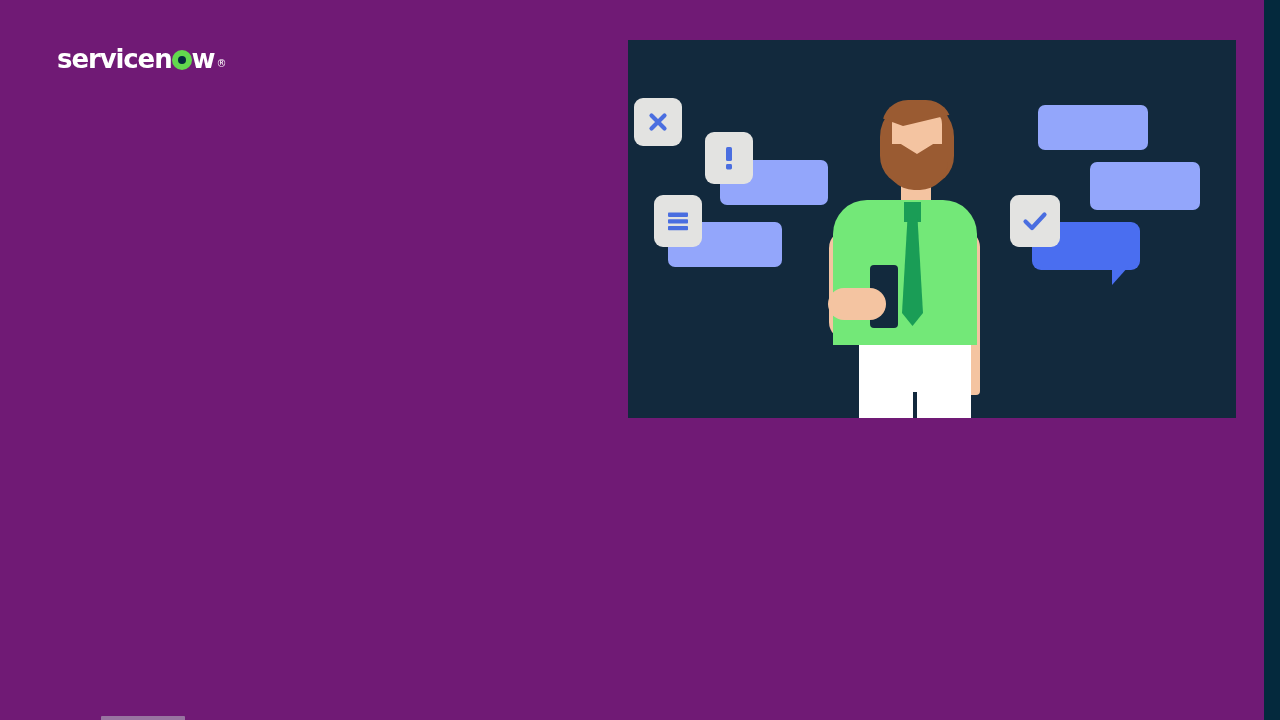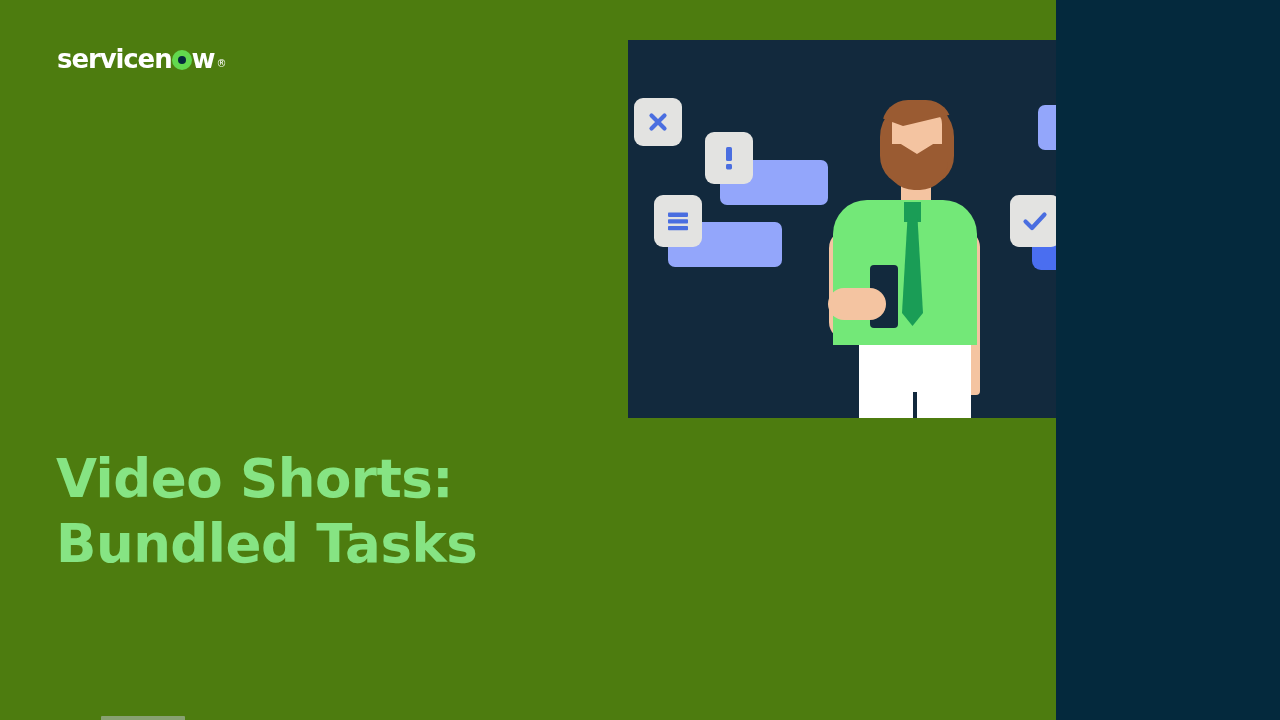--- a/index.html
+++ b/index.html
@@ -3,23 +3,23 @@
 <meta charset="utf-8">
 <title>Video Shorts: Bundled Tasks</title>
 <style>
   html, body {
     margin: 0;
     padding: 0;
     background: #04293d;
   }
   #slide {
     position: relative;
-    width: 1056px;
+    width: 1264px;
     height: 720px;
-    background: #4d7c0f;
+    background: #701a75;
     overflow: hidden;
     font-family: "Liberation Sans", sans-serif;
   }
 
   
   #logo {
     position: absolute;
     left: 57px;
     top: 46px;
     display: flex;
@@ -222,20 +222,16 @@
     </div>
 
     <div class="shape tile" style="left:382px; top:155px; width:50px; height:52px;">
       <svg width="28" height="24" viewBox="0 0 28 24">
         <path d="M4.5 12.5 L11 19 L23.5 5.5" stroke="#4a6ee0" stroke-width="4.2" fill="none" stroke-linecap="round" stroke-linejoin="round"></path>
       </svg>
     </div>
 
   </div>
 
-  <div id="title-block">
-    <div class="line">Video Shorts:</div>
-    <div class="line">Bundled Tasks</div>
-  </div>
 
   <div id="player-sliver"></div>
 
 </div>
 
 </body></html>

